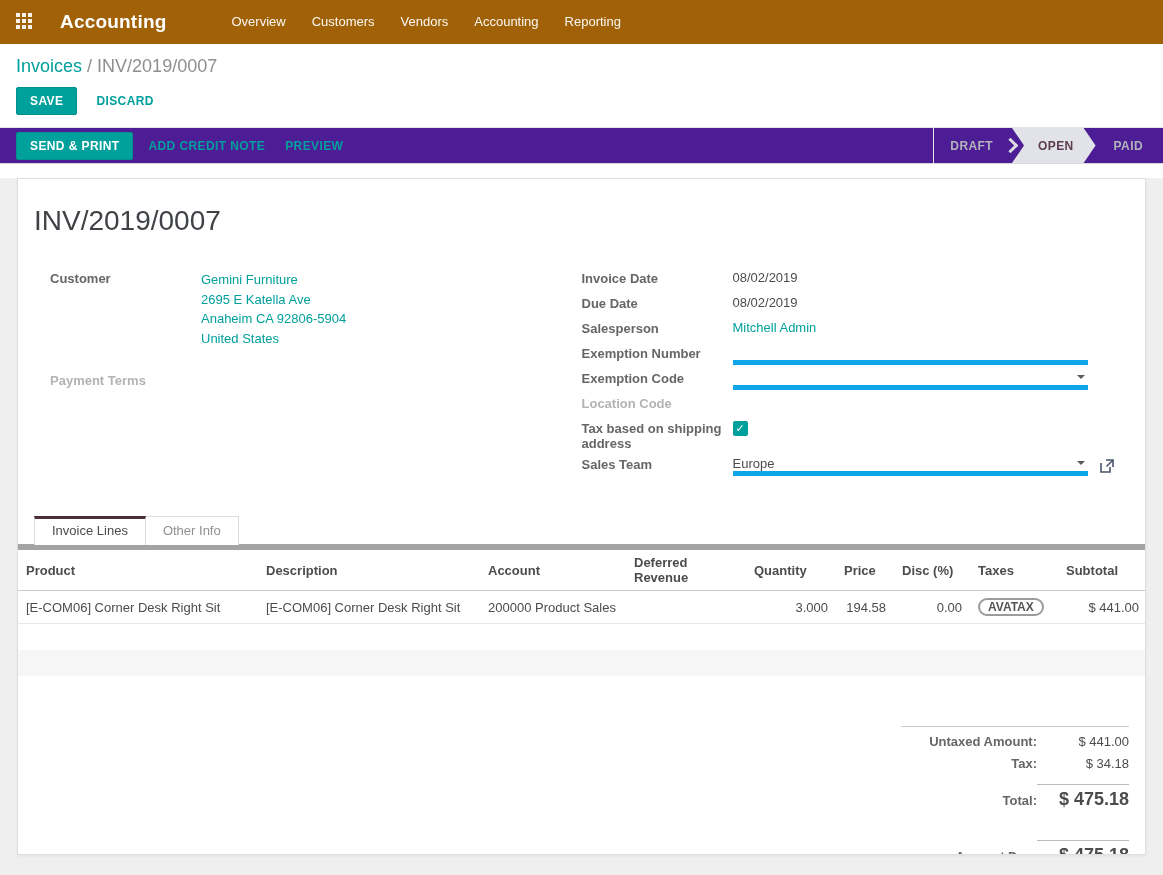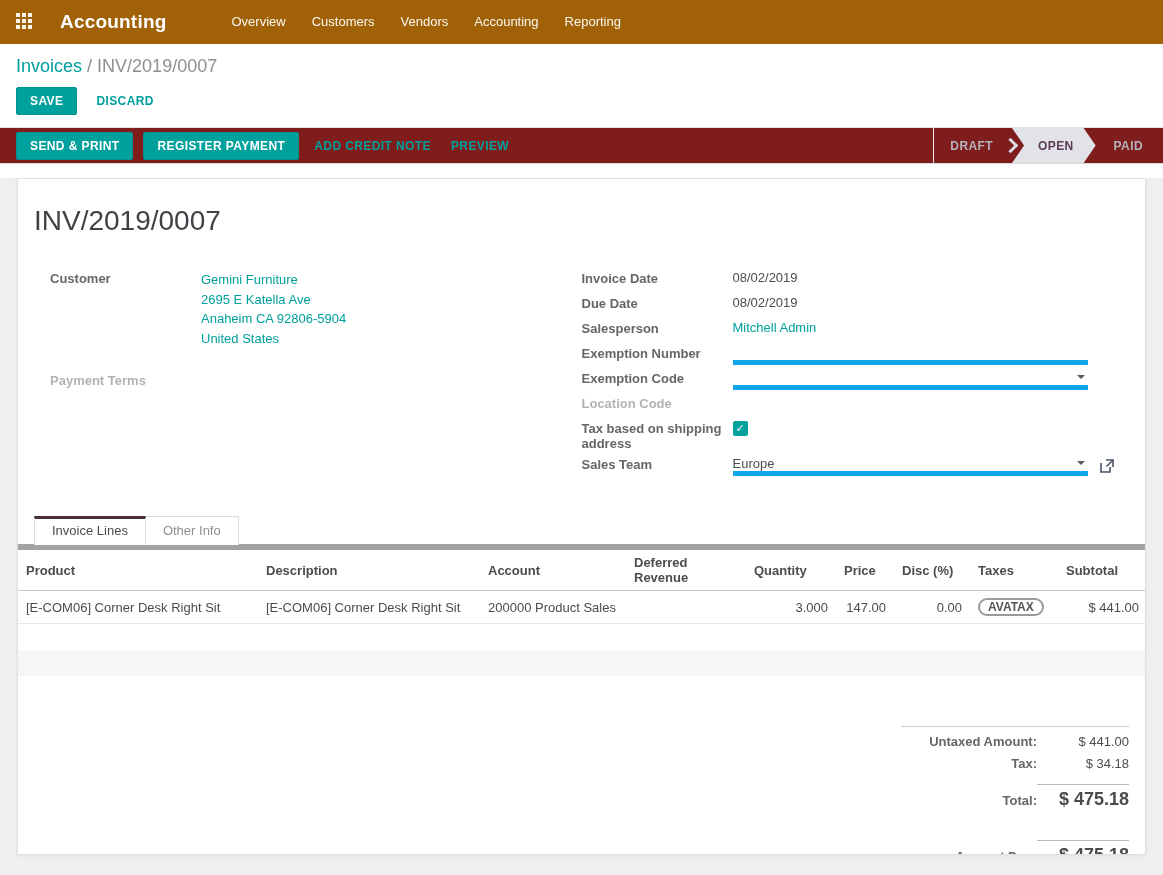--- a/index.html
+++ b/index.html
@@ -17,21 +17,21 @@
   
   .breadcrumb { padding: 12px 16px 2px; font-size: 18px; }
   .breadcrumb .bc-link { color: #00A09D; cursor: pointer; }
   .breadcrumb .bc-sep, .breadcrumb .bc-current { color: #8f8f8f; }
   .edit-controls { padding: 8px 16px 12px; display: flex; align-items: center; gap: 14px; }
   .btn { display: inline-block; border: 1px solid transparent; font-size: 12px; font-weight: 700; letter-spacing: .4px; padding: 6px 13px; cursor: pointer; border-radius: 2px; }
   .btn-primary { background: #00A09D; color: #fff; border-color: #00918e; }
   .btn-flat { background: transparent; color: #00A09D; padding: 6px 4px; }
 
   
-  .action-bar { border-top: 1px solid #e5e5e5; border-bottom: 1px solid #d9d9d9; background: #7f1d1d; display: flex; justify-content: space-between; align-items: stretch; height: 37px; }
+  .action-bar { border-top: 1px solid #e5e5e5; border-bottom: 1px solid #d9d9d9; background: #4c1d95; display: flex; justify-content: space-between; align-items: stretch; height: 37px; }
   .action-left { display: flex; align-items: center; gap: 10px; padding-left: 16px; }
   .statusbar { display: flex; align-items: stretch; border-left: 1px solid #e8e8e8; }
   .status-step { display: flex; align-items: center; font-size: 12px; font-weight: 700; letter-spacing: .4px; color: #b3b3bb; padding: 0 16px; }
   .status-chevron { width: 11px; height: 11px; border-top: 3px solid #dcdce2; border-right: 3px solid #dcdce2; transform: rotate(45deg); align-self: center; margin: 0 2px 0 -4px; }
   .status-step.active { background: #e2e3e8; color: #5c3a52; padding: 0 22px 0 26px; margin-left: -6px;
     clip-path: polygon(0 0, calc(100% - 12px) 0, 100% 50%, calc(100% - 12px) 100%, 0 100%, 12px 50%); }
   .status-step.last { padding: 0 20px 0 18px; }
 
   
   .content { background: #efefef; height: 713px; }
@@ -118,21 +118,20 @@
 </div>
 
 <div class="edit-controls">
   <span class="btn btn-primary">SAVE</span>
   <span class="btn btn-flat">DISCARD</span>
 </div>
 
 <div class="action-bar">
   <div class="action-left">
     <span class="btn btn-primary">SEND &amp; PRINT</span>
-    <span class="btn btn-primary">REGISTER PAYMENT</span>
     <span class="btn btn-flat">ADD CREDIT NOTE</span>
     <span class="btn btn-flat">PREVIEW</span>
   </div>
   <div class="statusbar">
     <span class="status-step">DRAFT</span>
     <span class="status-chevron"></span>
     <span class="status-step active">OPEN</span>
     <span class="status-step last">PAID</span>
   </div>
 </div>
@@ -241,21 +240,21 @@
           <th class="last">Subtotal</th>
         </tr>
       </thead>
       <tbody>
         <tr>
           <td class="first">[E-COM06] Corner Desk Right Sit</td>
           <td>[E-COM06] Corner Desk Right Sit</td>
           <td>200000 Product Sales</td>
           <td></td>
           <td class="num">3.000</td>
-          <td class="num">147.00</td>
+          <td class="num">194.58</td>
           <td class="num">0.00</td>
           <td>
             <span class="tax-badge">AVATAX</span>
           </td>
           <td class="last">$ 441.00</td>
         </tr>
         <tr class="blank">
             <td colspan="9"></td>
           </tr>
         <tr class="blank stripe">

